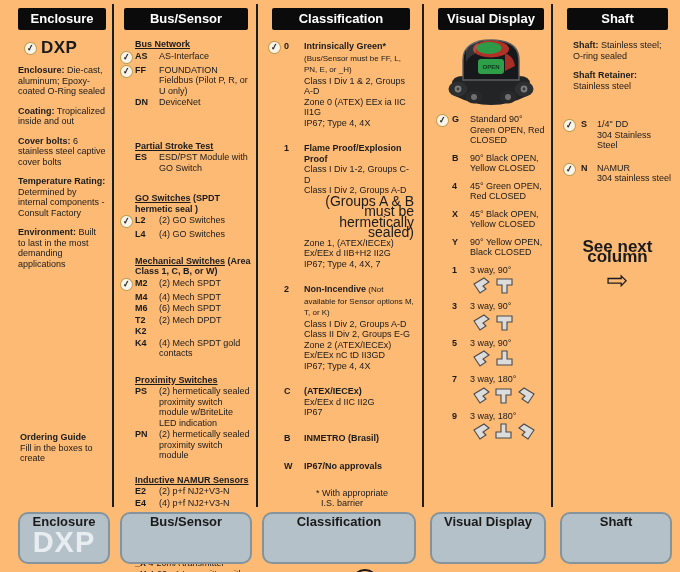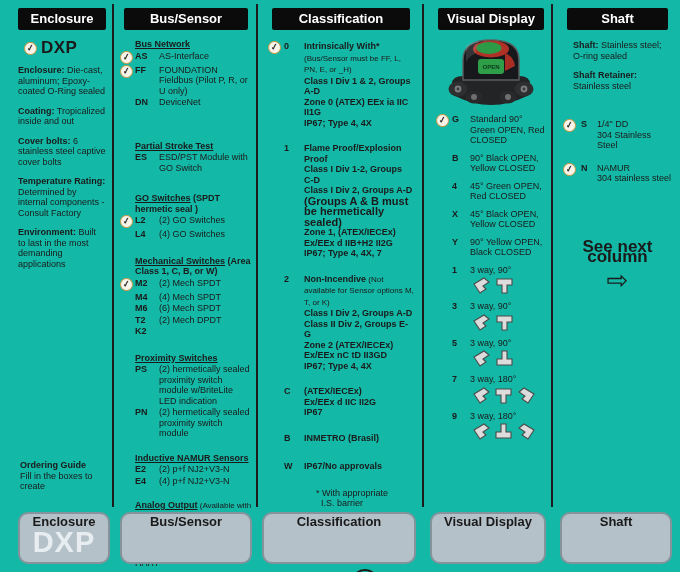--- a/index.html
+++ b/index.html
@@ -1,48 +1,48 @@
 <!DOCTYPE html>
 <html><head>
 <meta charset="utf-8">
 <style>
   html,body{margin:0;padding:0;background:#fff;}
-  .page{position:relative;width:680px;height:572px;background:#14b8a6;overflow:hidden;
+  .page{position:relative;width:680px;height:572px;background:#fdba74;overflow:hidden;
         font-family:"Liberation Sans",sans-serif;color:#1a1a1a;font-size:9px;line-height:10.5px;}
   .vline{position:absolute;top:4px;height:503px;width:2px;background:#1c1c1c;}
   .col{position:absolute;top:8px;box-sizing:border-box;}
   .hdr{background:#0b0b0b;color:#fff;font-weight:bold;font-size:13px;line-height:22px;
        text-align:center;height:22px;border-radius:2px;}
   b{font-weight:bold;}
   
   .check{display:inline-flex;align-items:center;justify-content:center;width:11px;height:11px;
          border:1.6px solid #bf9d4e;border-radius:50%;color:#2a2a2a;font-size:9px;font-weight:bold;
          background:#f8f4e9;transform:rotate(-10deg);flex:0 0 auto;}
   
   .model-row{display:flex;align-items:center;gap:4px;margin:12px 0 10px 6px;}
   .model{font-size:17px;font-weight:bold;letter-spacing:0.5px;}
   .spec-list p{margin:0 0 9px 0;}
-  .og{position:absolute;left:20px;right:16px;top:424px;margin-top:28px;}
+  .og{position:absolute;left:20px;right:16px;top:424px;}
   .og-title{font-weight:bold;}
   
   .sec{margin-bottom:9px;}
   .sec-title{font-weight:bold;text-decoration:underline;}
   .sec-note{font-weight:bold;}
   .row{display:flex;margin:1px 0;}
   .chk{width:15px;flex:0 0 auto;padding-top:0px;}
   .code{width:24px;flex:0 0 auto;font-weight:bold;}
   .desc{flex:1;}
   
   .copt{display:flex;margin-bottom:15px;}
   .copt .chk{width:16px;}
   .copt .code{width:20px;}
   .ctitle{font-weight:bold;}
   .cnote{font-size:8px;}
-  .cline{margin:0;font-weight:bold;}
-  .cline.small{font-size:11px;}
+  .cline{margin:0;}
+  .cline.small{font-size:14px;text-align:right;}
   .footnote{margin:16px 0 0 48px;}
   .logo-row{display:flex;align-items:center;justify-content:center;gap:18px;margin-top:14px;}
   .logo-iecex{width:24px;height:24px;background:#3d3d3d;color:#eee;font-size:6px;font-weight:bold;
               display:flex;align-items:center;justify-content:center;border:1px solid #222;}
   .logo-circle{width:24px;height:24px;border:2.2px solid #1a1a1a;border-radius:50%;
                display:flex;align-items:center;justify-content:center;font-weight:bold;font-size:8px;}
   .logo-ce{font-size:16px;letter-spacing:4px;font-weight:500;}
   .logo-ex{width:30px;height:22px;display:flex;align-items:center;justify-content:center;
            font-style:italic;font-weight:bold;font-size:10px;position:relative;}
   .hex{position:absolute;inset:0;}
@@ -170,20 +170,25 @@
         </div>
       <div class="row">
           <span class="chk"></span>
           <span class="code">T2</span>
           <span class="desc">(2) Mech DPDT</span>
         </div>
       <div class="row">
           <span class="chk"></span>
           <span class="code">K2</span>
         </div>
+      <div class="row">
+          <span class="chk"></span>
+          <span class="code">K4</span>
+          <span class="desc">(4) Mech SPDT gold contacts</span>
+        </div>
     </div>
 
     <div class="sec" style="margin-bottom:14px;">
       <div class="row">
           <span class="chk"></span>
           <span class="sec-title">Proximity Switches</span>
         </div>
       <div class="row">
           <span class="chk"></span>
           <span class="code">PS</span>
@@ -230,21 +235,21 @@
 
   </div>
 
   <div class="col" style="left:258px;width:164px;padding:0 8px 0 10px;">
     <div class="hdr" style="margin:0 4px;">Classification</div>
 
     <div class="copt" style="margin-top:11px;">
       <span class="chk"><span class="check">✓</span></span>
       <span class="code">0</span>
       <div class="ctext">
-        <div><span class="ctitle">Intrinsically With*</span><span class="cnote"> (Bus/Sensor must be FF, L, PN, E, or _H)</span></div>
+        <div><span class="ctitle">Intrinsically Green*</span><span class="cnote"> (Bus/Sensor must be FF, L, PN, E, or _H)</span></div>
         <div class="cline">Class I Div 1 &amp; 2, Groups A-D</div>
         <div class="cline">Zone 0 (ATEX) EEx ia IIC II1G</div>
         <div class="cline">IP67; Type 4, 4X</div>
       </div>
     </div>
 
     <div class="copt">
       <span class="chk"></span>
       <span class="code">1</span>
       <div class="ctext">

